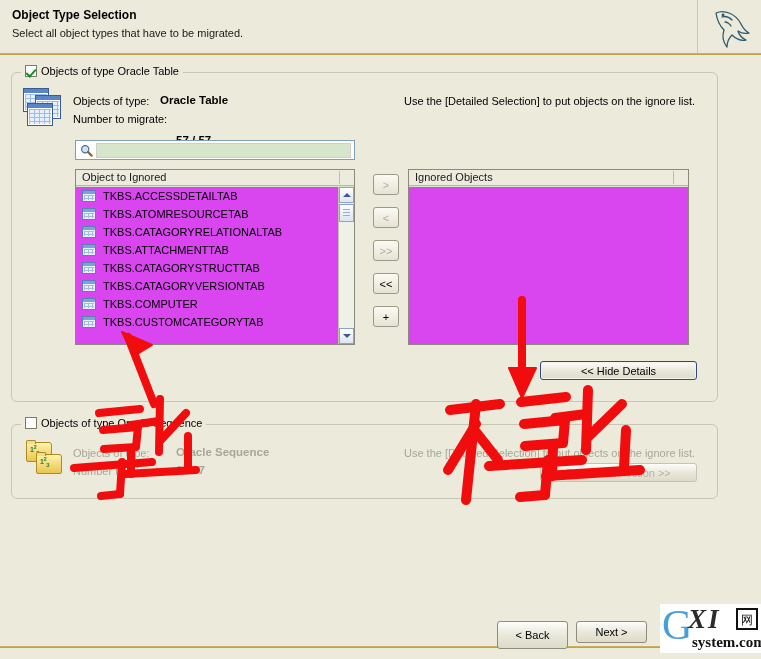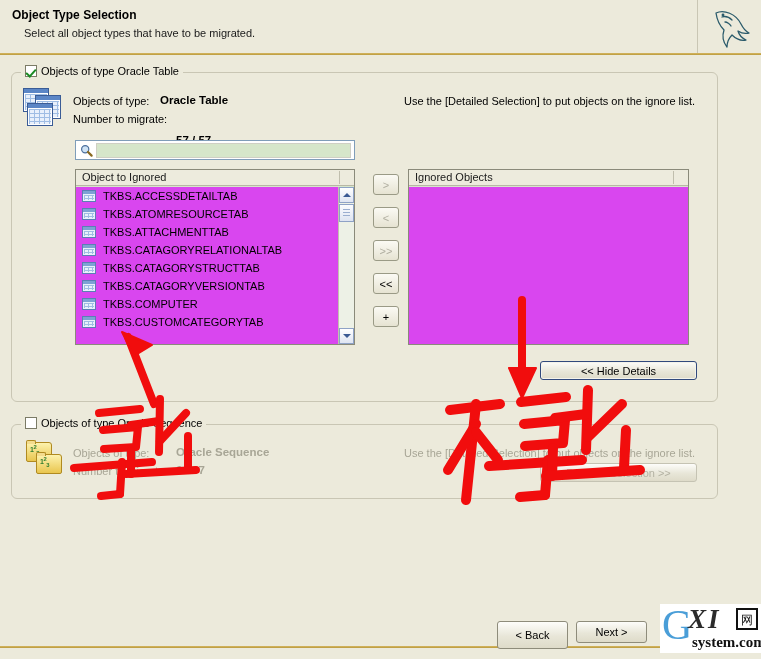--- a/index.html
+++ b/index.html
@@ -18,21 +18,21 @@
   .header {
     position: relative;
     height: 54px;
     background: #ECEADB;
   }
   .header-title {
     position: absolute; left: 12px; top: 8px;
     font-size: 12px; font-weight: bold; color: #000;
   }
   .header-sub {
-    position: absolute; left: 24px; top: 27px;
+    position: absolute; left: 12px; top: 27px;
     font-size: 11px; color: #1a1a1a;
   }
   .header-logo {
     position: absolute; right: 0px; top: 0px;
     width: 64px; height: 54px;
     border-left: 1px solid #c9c6b4;
   }
   .header-rule {
     position: absolute; left: 0; top: 53px; width: 761px; height: 2px;
     background: #C7A94B;
@@ -365,25 +365,25 @@
       <div class="litem">
         <span class="mini-tbl"></span>
         <span>TKBS.ACCESSDETAILTAB</span>
       </div>
       <div class="litem">
         <span class="mini-tbl"></span>
         <span>TKBS.ATOMRESOURCETAB</span>
       </div>
       <div class="litem">
         <span class="mini-tbl"></span>
+        <span>TKBS.CATAGORYRELATIONALTAB</span>
+      </div>
+      <div class="litem">
+        <span class="mini-tbl"></span>
         <span>TKBS.ATTACHMENTTAB</span>
-      </div>
-      <div class="litem">
-        <span class="mini-tbl"></span>
-        <span>TKBS.CATAGORYRELATIONALTAB</span>
       </div>
       <div class="litem">
         <span class="mini-tbl"></span>
         <span>TKBS.CATAGORYSTRUCTTAB</span>
       </div>
       <div class="litem">
         <span class="mini-tbl"></span>
         <span>TKBS.CATAGORYVERSIONTAB</span>
       </div>
       <div class="litem">

